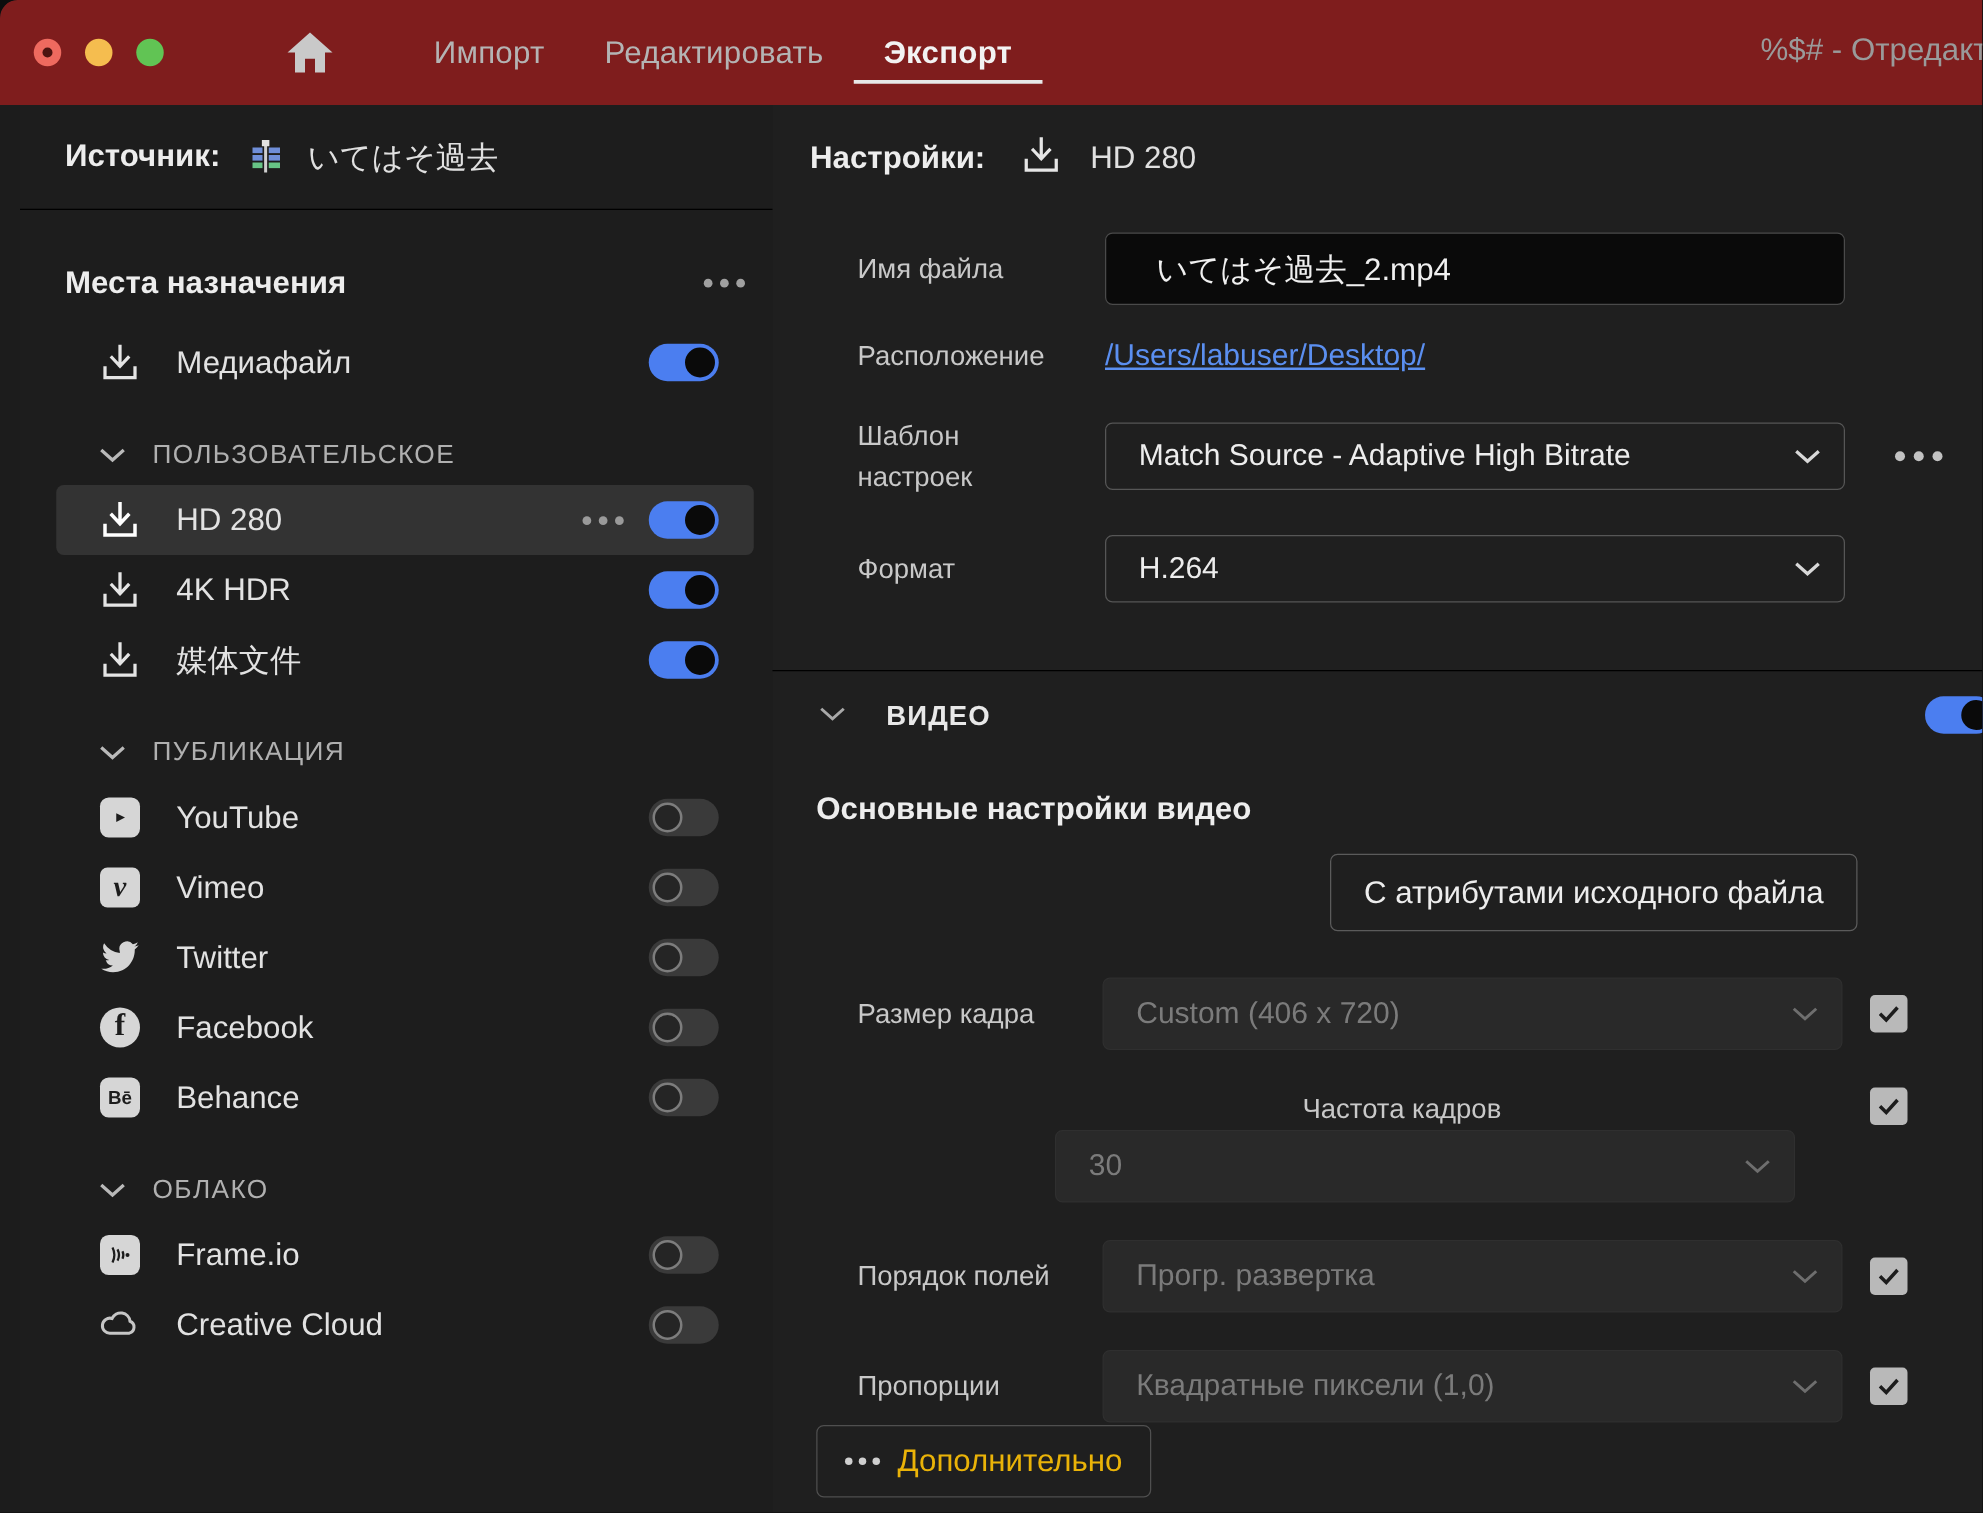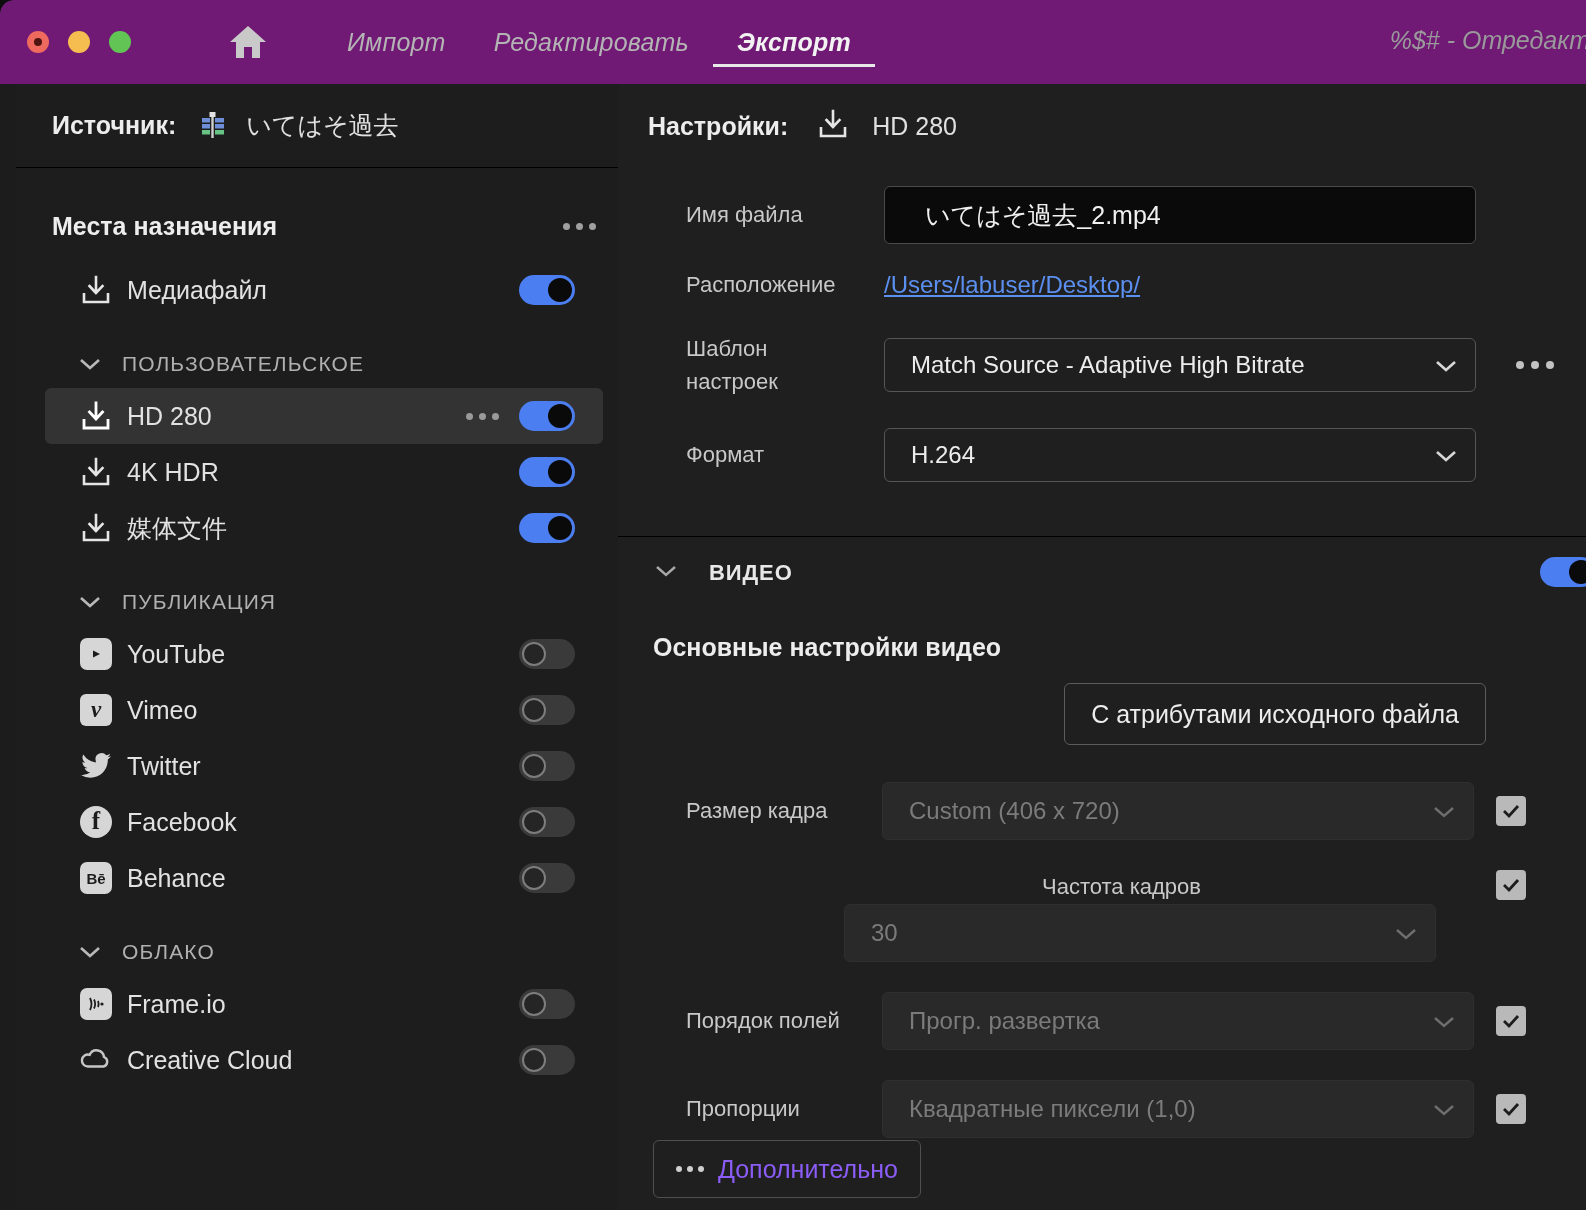--- a/index.html
+++ b/index.html
@@ -19,25 +19,24 @@
     background: #1c1c1c;
     border-top-left-radius: 14px;
     overflow: hidden;
   }
 
   
   #titlebar {
     position: absolute;
     left: 0; top: 0;
     width: 1586px; height: 84px;
-    background: #701a75;
+    background: #7f1d1d;
     border-top-left-radius: 14px;
     display: flex;
     align-items: center;
-    font-style: italic;
   }
   .traffic {
     display: flex;
     align-items: center;
     gap: 19px;
     margin-left: 27px;
   }
   .light {
     width: 22px; height: 22px;
     border-radius: 50%;
@@ -164,21 +163,21 @@
     border-radius: 6px;
     padding-left: 34px;
   }
   .dest-row.selected { background: #333333; }
   .dest-row .ico {
     width: 34px; height: 34px;
     display: flex; align-items: center; justify-content: center;
     flex: 0 0 auto;
   }
   .dest-row .label {
-    margin-left: 14px;
+    margin-left: 28px;
     font-size: 25px;
     color: #e2e2e2;
     white-space: nowrap;
   }
   .dest-row .row-dots {
     position: absolute;
     right: 104px;
     display: flex;
     gap: 6px;
   }
@@ -403,21 +402,21 @@
     left: 35px;
     bottom: 12px;
     height: 58px;
     padding: 0 22px;
     border: 1px solid #4f4f4f;
     border-radius: 6px;
     display: flex;
     align-items: center;
     gap: 14px;
     font-size: 25px;
-    color: #8b5cf6;
+    color: #eab308;
   }
   #more-btn .mdots { display: flex; gap: 5px; }
   #more-btn .mdots i {
     width: 6px; height: 6px; border-radius: 50%;
     background: #cfcfcf; display: block;
   }
 </style>
 </head>
 <body>
 

